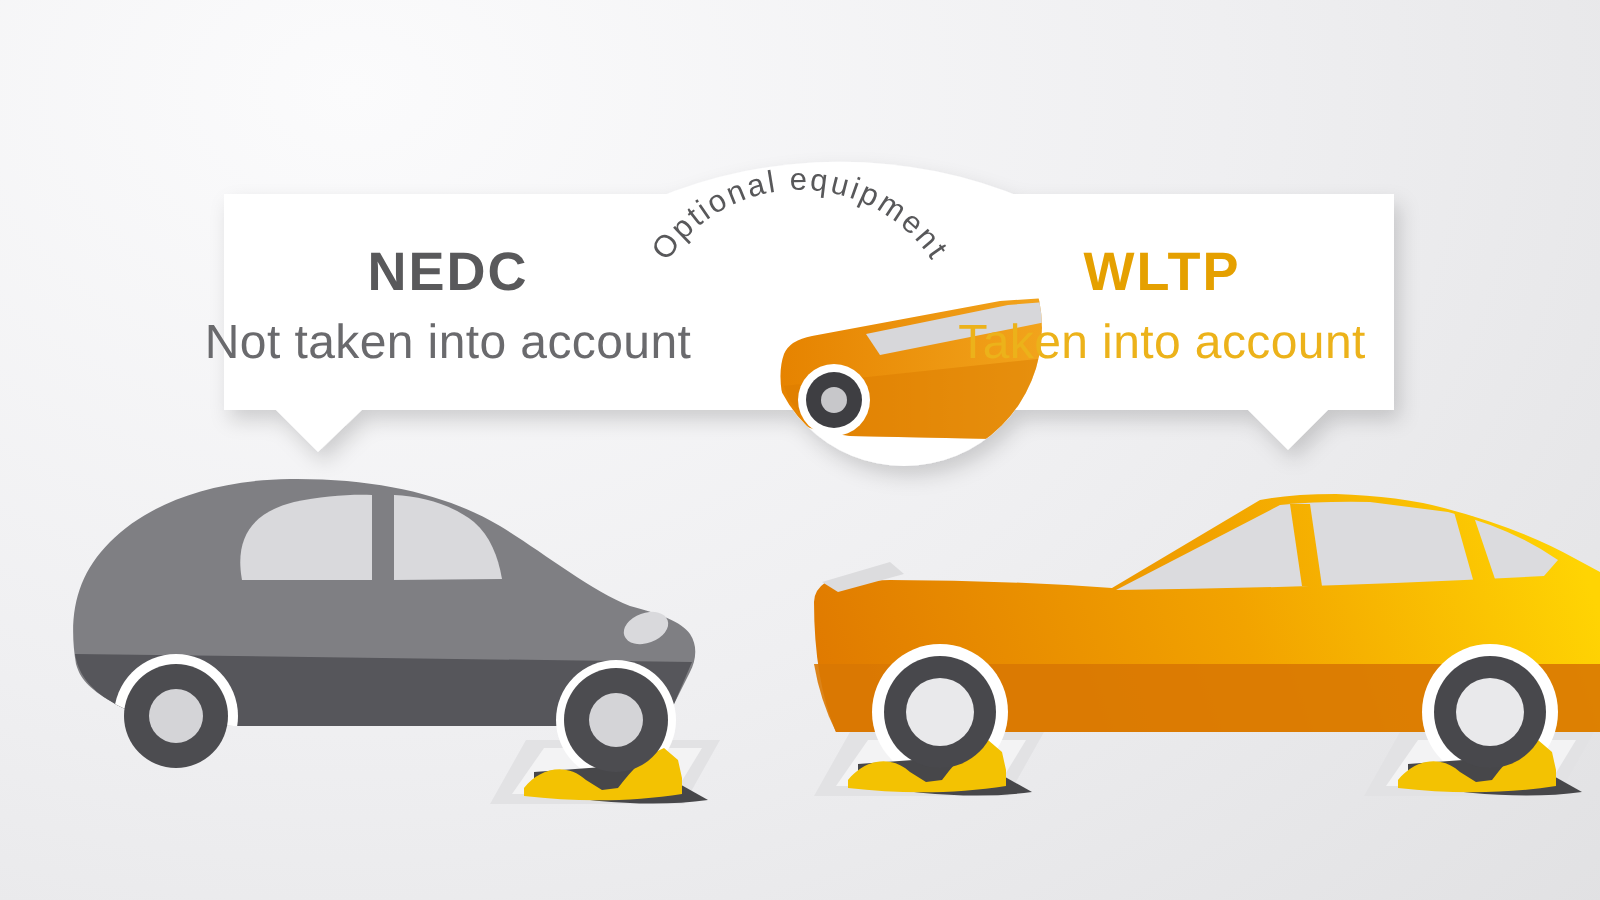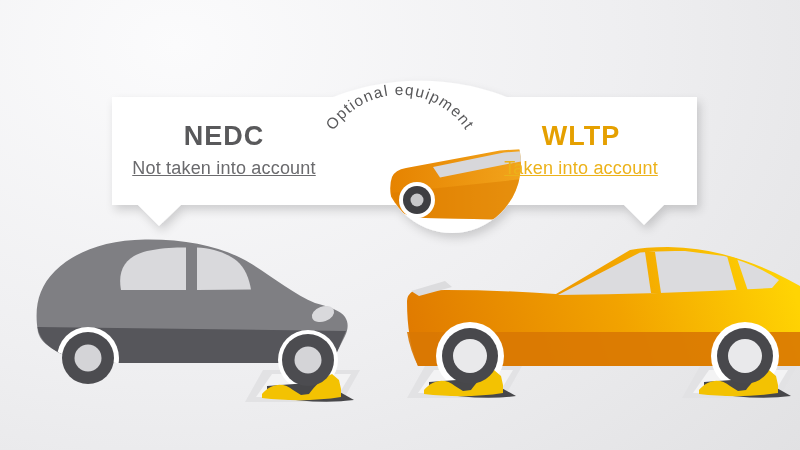--- a/index.html
+++ b/index.html
@@ -4,21 +4,21 @@
 <style>
   html,body{margin:0;padding:0;background:#888;}
   .stage{
     position:relative;width:800px;height:450px;overflow:hidden;
     font-family:"Liberation Sans", sans-serif;
     background:radial-gradient(130% 170% at 22% 10%, #fbfbfc 0%, #efeff1 42%, #dadadc 100%);
   }
   .stage svg{position:absolute;display:block;}
   .label{position:absolute;text-align:center;line-height:1.1;}
   .heading{font-size:27px;font-weight:bold;letter-spacing:1px;}
-  .descr{font-size:18px;letter-spacing:0.2px;text-decoration:underline;}
+  .descr{font-size:24px;letter-spacing:0.2px;}
   #nedc-h{left:94px;top:122px;width:260px;color:#59595B;}
   #nedc-d{left:94px;top:159px;width:260px;color:#6A6A6D;}
   #wltp-h{left:451px;top:122px;width:260px;color:#E5A000;}
   #wltp-d{left:451px;top:159px;width:260px;color:#ECB21A;}
   .arc-text{fill:#58585A;font-size:15.5px;letter-spacing:1.3px;}
 </style>
 </head>
 <body>
 
 <div class="stage">

